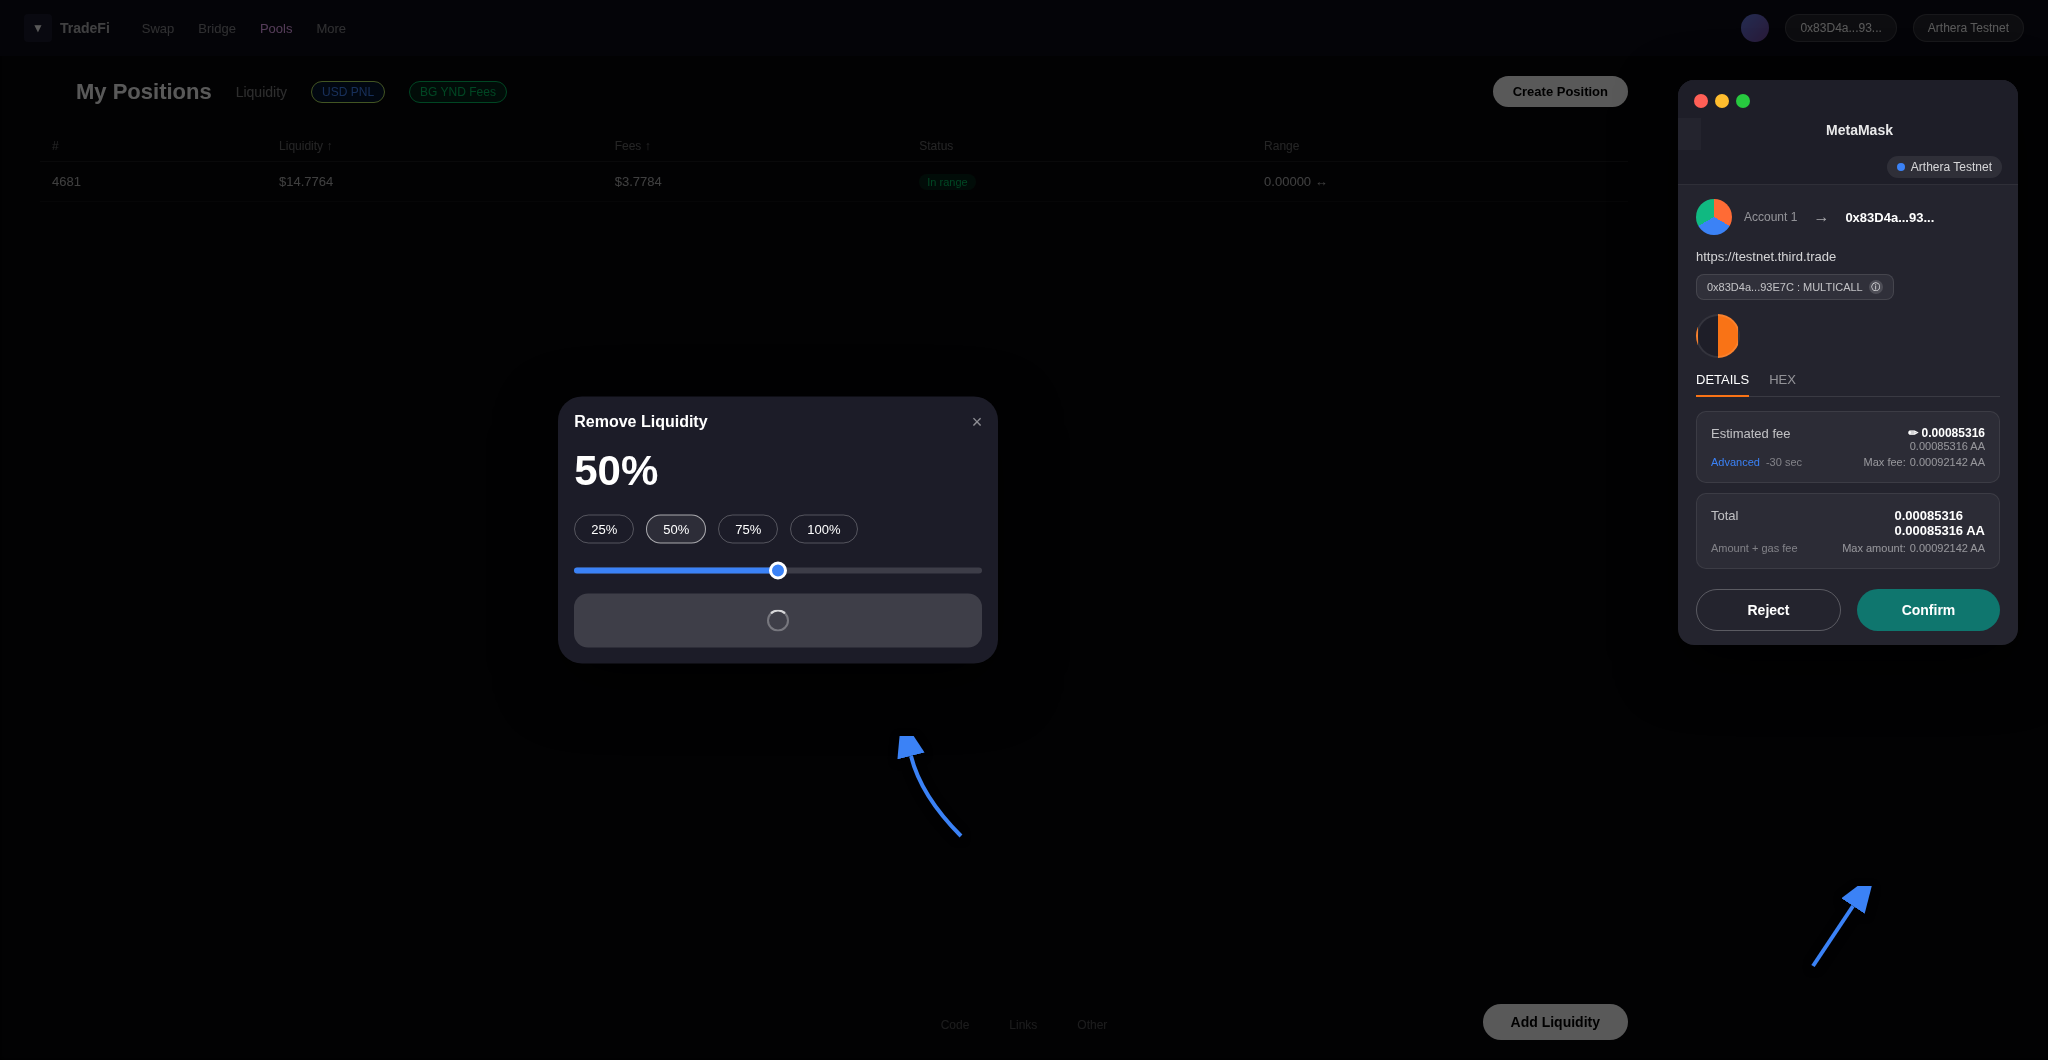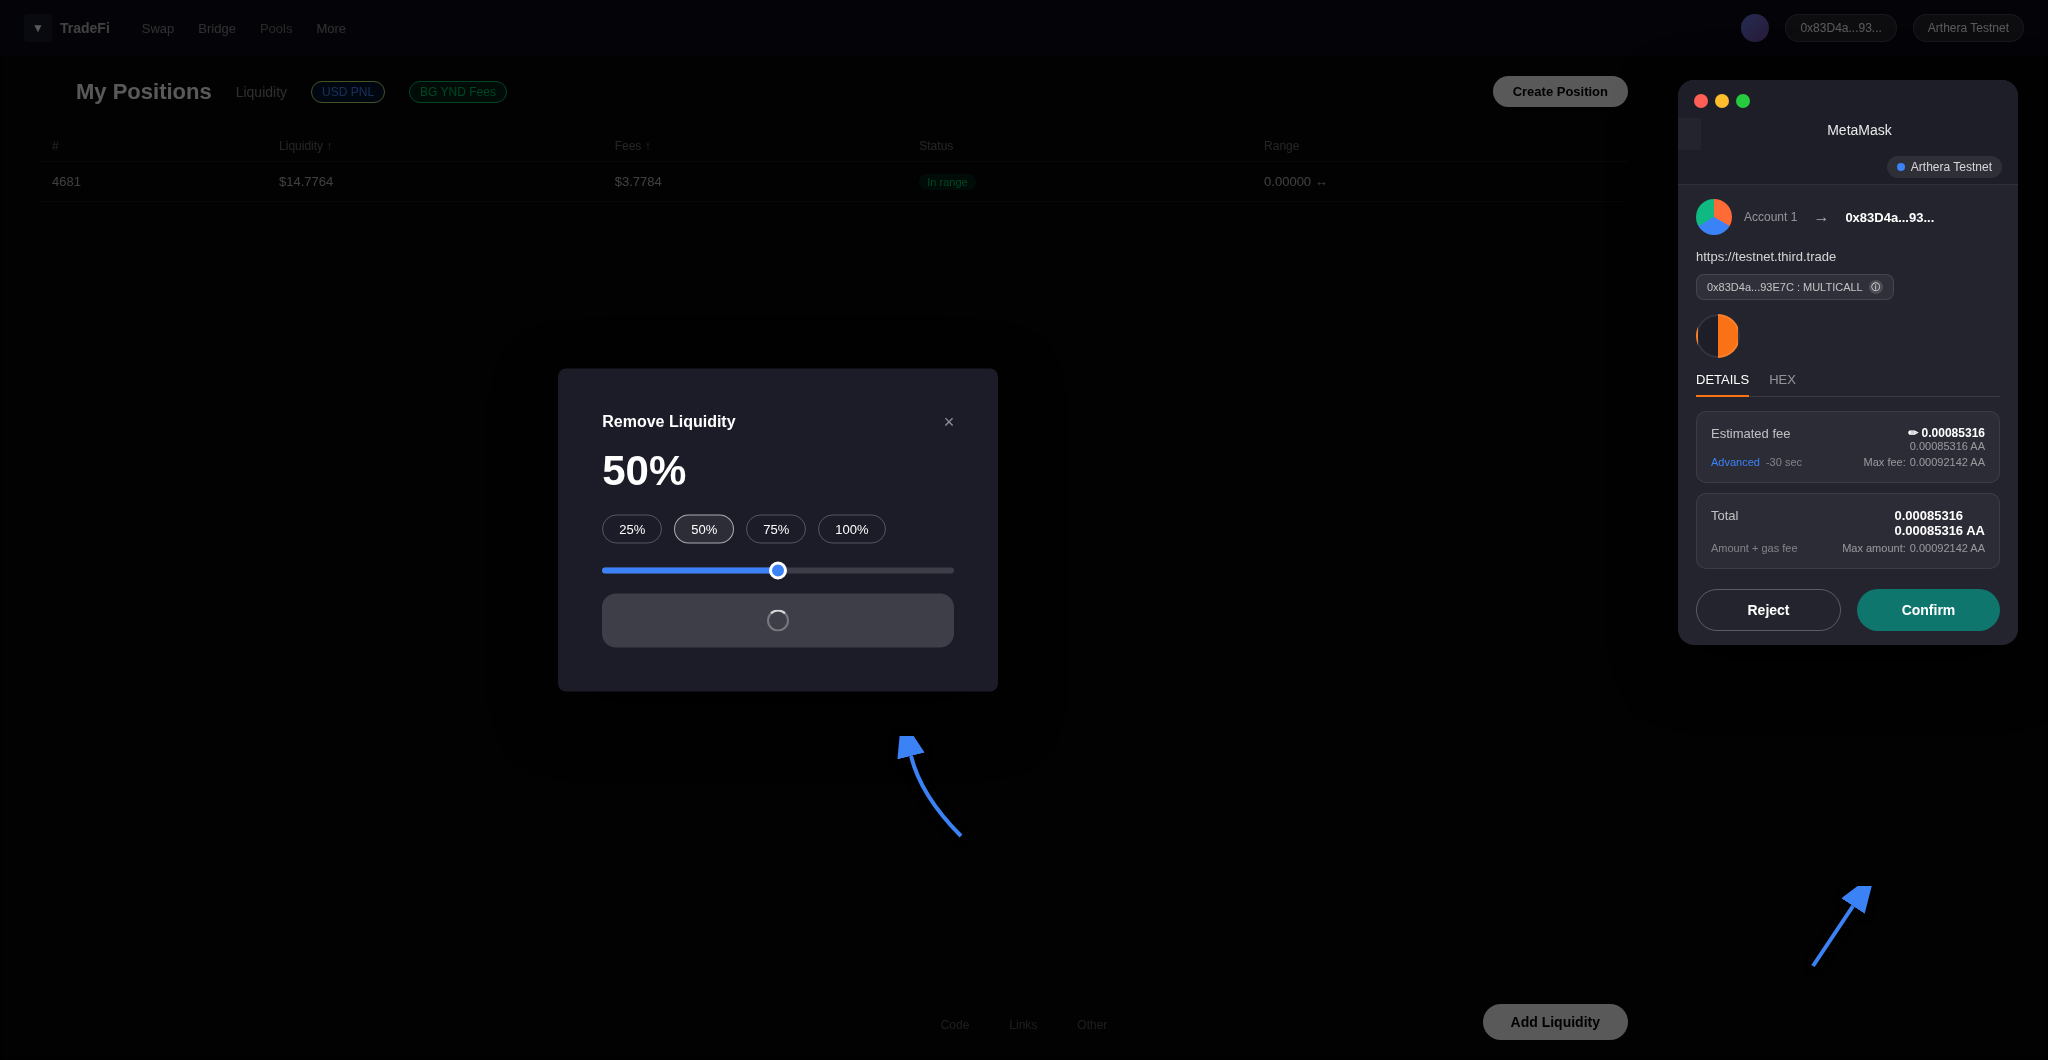--- a/index.html
+++ b/index.html
@@ -41,21 +41,21 @@
       background: #1a1a2e;
       border-radius: 4px;
       display: flex; align-items: center; justify-content: center;
       color: #fff;
       font-size: 12px;
       font-weight: 700;
     }
     .logo-text { color: #fff; font-size: 14px; font-weight: 600; opacity: 0.7; }
     .nav-links { display: flex; gap: 24px; }
     .nav-link { color: rgba(255,255,255,0.5); font-size: 13px; cursor: pointer; }
-    .nav-link.active { color: #737373; }
+    .nav-link.active { color: #f0abfc; }
     .topnav-right { margin-left: auto; display: flex; align-items: center; gap: 16px; }
     .wallet-btn {
       background: rgba(255,255,255,0.1);
       border: 1px solid rgba(255,255,255,0.15);
       border-radius: 20px;
       padding: 6px 14px;
       color: #fff;
       font-size: 12px;
       cursor: pointer;
     }
@@ -154,22 +154,22 @@
     }
 
     
     .modal {
       position: absolute;
       top: 50%;
       left: 38%;
       transform: translate(-50%, -50%);
       width: 440px;
       background: #1c1c28;
-      border-radius: 8px;
-      padding: 44px;
+      border-radius: 24px;
+      padding: 16px;
       z-index: 20;
       box-shadow: 0 20px 60px rgba(0,0,0,0.8);
     }
     .modal-header {
       display: flex;
       align-items: center;
       justify-content: space-between;
       margin-bottom: 16px;
     }
     .modal-title {
@@ -298,21 +298,21 @@
     .mm-dot-yellow { background: #ffbd2e; }
     .mm-dot-green { background: #27c93f; }
     .mm-title-bar {
       display: flex;
       align-items: center;
       justify-content: center;
       padding: 4px 0 12px;
       background: #1e1e28;
       color: rgba(255,255,255,0.9);
       font-size: 14px;
-      font-weight: 400;
+      font-weight: 700;
       margin-left: 23px;
     }
     .mm-network-bar {
       display: flex;
       align-items: center;
       justify-content: flex-end;
       padding: 6px 16px;
       background: #1e1e28;
       border-bottom: 1px solid rgba(255,255,255,0.08);
     }

